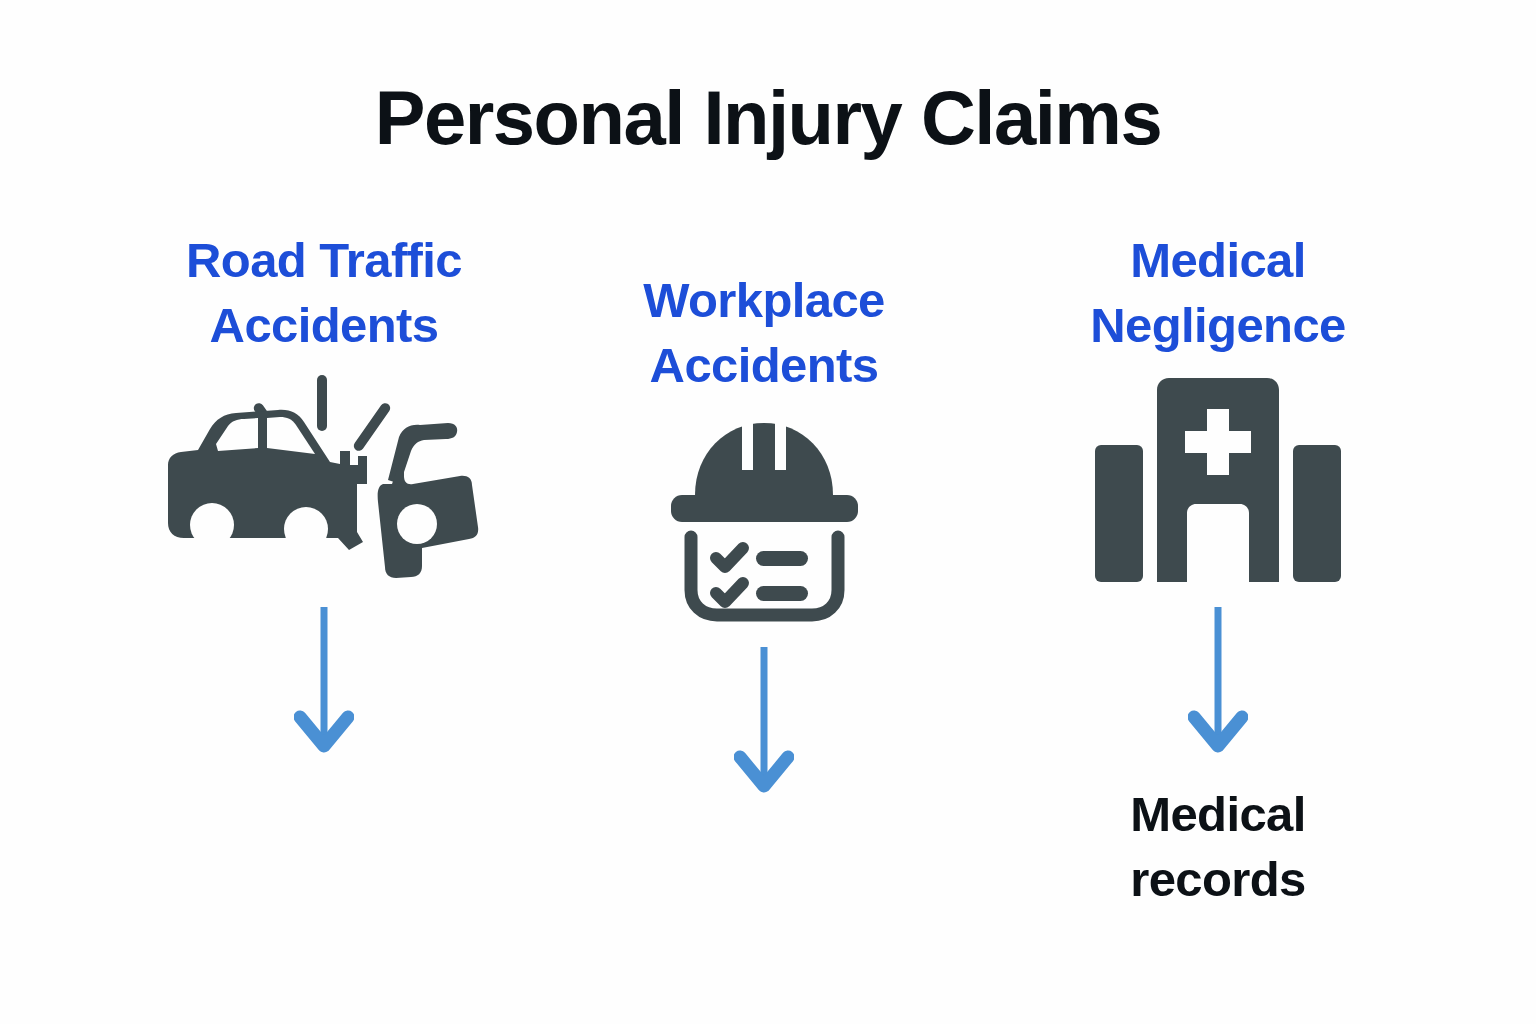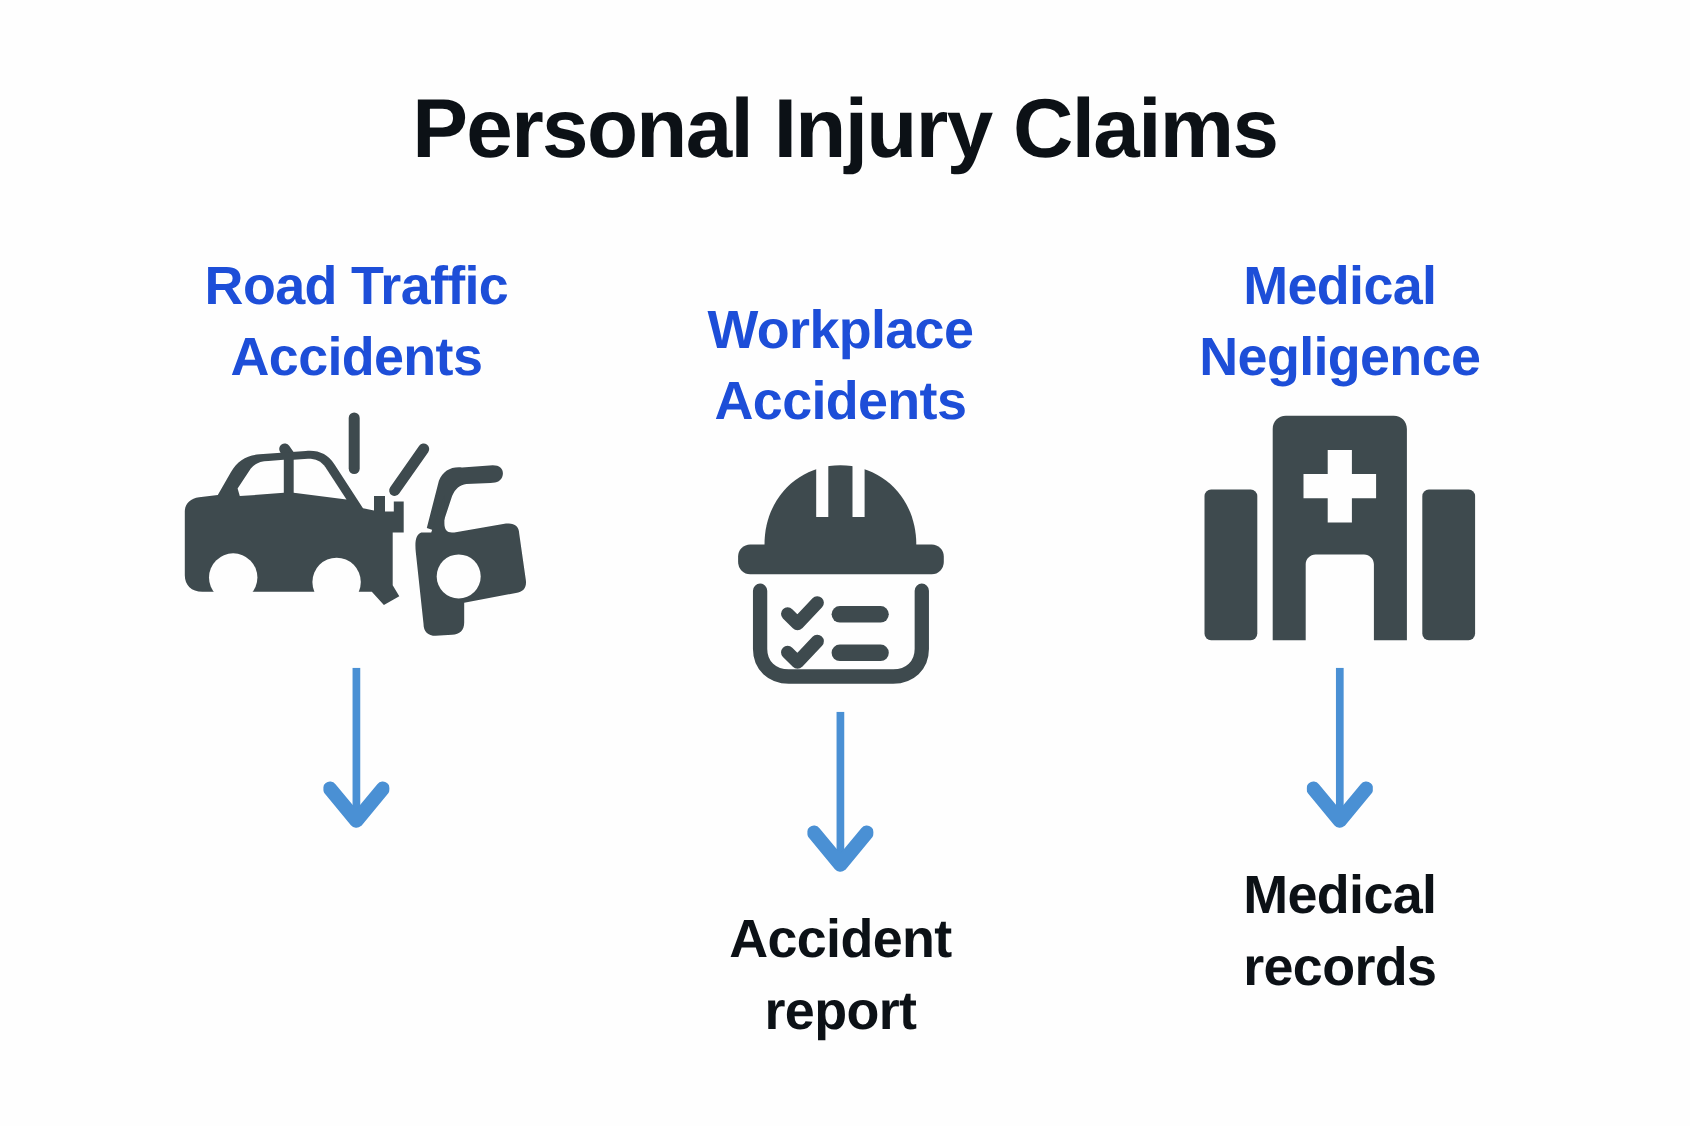--- a/index.html
+++ b/index.html
@@ -219,22 +219,20 @@
         </svg>
       </div>
 
       <div class="arrow-slot">
         <svg width="60" height="150" viewBox="0 0 60 150">
           <rect x="26.5" y="0" width="7" height="130" fill="#4a90d4"></rect>
           <path d="M6 110 L30 139 L54 110" fill="none" stroke="#4a90d4" stroke-width="13" stroke-linecap="round" stroke-linejoin="round"></path>
         </svg>
       </div>
 
-      <div class="col-footer">Accident
-report</div>
     </div>
 
     <div class="column col-3">
 
       <div class="col-heading">Medical
 Negligence</div>
 
       <div class="icon-slot">
         <svg width="250" height="215" viewBox="0 0 250 215">
           <g fill="#3e4a4e">

